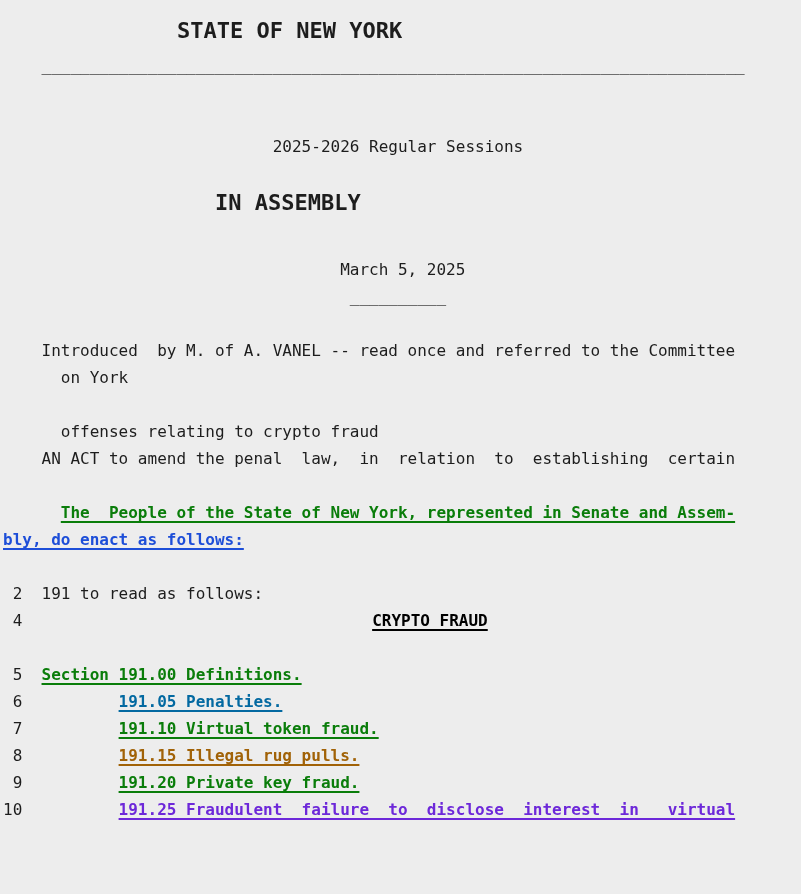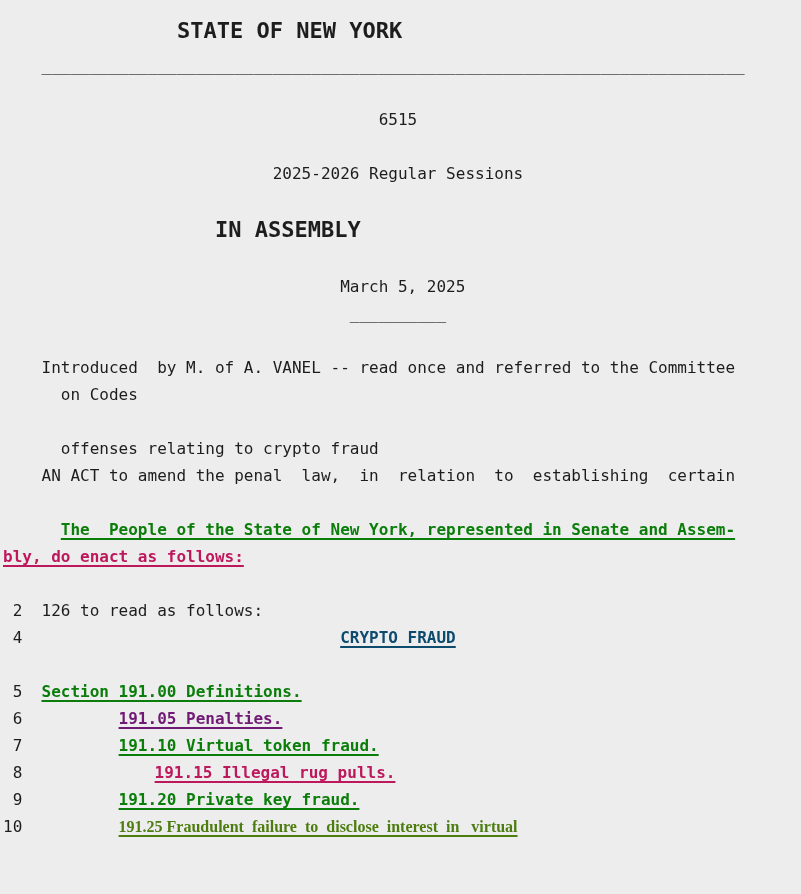--- a/index.html
+++ b/index.html
@@ -54,76 +54,75 @@
   .h-state {
     height: 42px;
     line-height: 42px;
     padding-left: 174px;
   }
   .h-assembly {
     height: 32px;
     line-height: 32px;
     padding-left: 212px;
     margin-top: 27px;
-    margin-bottom: 27px;
+    margin-bottom: 37px;
   }
 </style>
 </head>
 <body style="background: rgb(237, 237, 237);">
 
 <div class="doc" style="background: rgb(237, 237, 237); color: rgb(29, 29, 29);">
 
   <div class="h-big h-state">STATE OF NEW YORK</div>
 
   <div class="line"><span class="txt">    _________________________________________________________________________</span></div>
 
   <div class="line"></div>
 
-  <div class="line"><span class="txt">                                       6515</span></div>
 
   <div class="line"></div>
 
   <div class="line"><span class="txt">                            2025-2026 Regular Sessions</span></div>
 
   <div class="h-big h-assembly">IN ASSEMBLY</div>
 
   <div class="line"><span class="txt">                                   March 5, 2025</span></div>
 
   <div class="line"><span class="txt">                                    __________</span></div>
 
   <div class="line"></div>
 
   <div class="line"><span class="txt">    Introduced  by M. of A. VANEL -- read once and referred to the Committee</span></div>
-  <div class="line"><span class="txt">      on Codes</span></div>
+  <div class="line"><span class="txt">      on York</span></div>
 
   <div class="line"></div>
 
   <div class="line"><span class="txt">      offenses relating to crypto fraud</span></div>
   <div class="line"><span class="txt">    AN ACT to amend the penal  law,  in  relation  to  establishing  certain</span></div>
 
   <div class="line"></div>
 
   <div class="line"><span class="pad p6"></span><span class="green" style="color: rgb(10, 125, 10);">The  People of the State of New York, represented in Senate and Assem-</span></div>
-  <div class="line"><span class="green" style="color: #be185d;">bly, do enact as follows:</span></div>
+  <div class="line"><span class="green" style="color: #1d4ed8;">bly, do enact as follows:</span></div>
 
   <div class="line"></div>
 
 
-  <div class="line"><span class="num"> 2</span><span class="txt">126 to read as follows:</span></div>
+  <div class="line"><span class="num"> 2</span><span class="txt">191 to read as follows:</span></div>
 
 
-  <div class="line"><span class="num"> 4</span><span class="pad p31"></span><span class="green" style="color: #0c4a6e;">CRYPTO FRAUD</span></div>
+  <div class="line"><span class="num"> 4</span><span class="pad p31"></span><span class="green" style="color: #000000; margin-left: 32px;">CRYPTO FRAUD</span></div>
 
   <div class="line"></div>
 
   <div class="line"><span class="num"> 5</span><span class="green" style="color: rgb(10, 125, 10); text-align: center;">Section 191.00 Definitions.</span></div>
 
-  <div class="line"><span class="num"> 6</span><span class="pad p8"></span><span class="green" style="color: #701a75;">191.05 Penalties.</span></div>
+  <div class="line"><span class="num"> 6</span><span class="pad p8"></span><span class="green" style="color: #0369a1;">191.05 Penalties.</span></div>
 
   <div class="line"><span class="num"> 7</span><span class="pad p8"></span><span class="green" style="color: rgb(10, 125, 10);">191.10 Virtual token fraud.</span></div>
 
-  <div class="line"><span class="num"> 8</span><span class="pad p8"></span><span class="green" style="color: #be185d; margin-left: 36px;">191.15 Illegal rug pulls.</span></div>
+  <div class="line"><span class="num"> 8</span><span class="pad p8"></span><span class="green" style="color: #a16207;">191.15 Illegal rug pulls.</span></div>
 
   <div class="line"><span class="num"> 9</span><span class="pad p8"></span><span class="green" style="color: rgb(10, 125, 10);">191.20 Private key fraud.</span></div>
 
-  <div class="line"><span class="num">10</span><span class="pad p8"></span><span class="green" style="color: #4d7c0f; font-family: Liberation Serif, serif;">191.25 Fraudulent  failure  to  disclose  interest  in   virtual</span></div>
+  <div class="line"><span class="num">10</span><span class="pad p8"></span><span class="green" style="color: #6d28d9;">191.25 Fraudulent  failure  to  disclose  interest  in   virtual</span></div>
 
 </div>
 
 </body></html>

